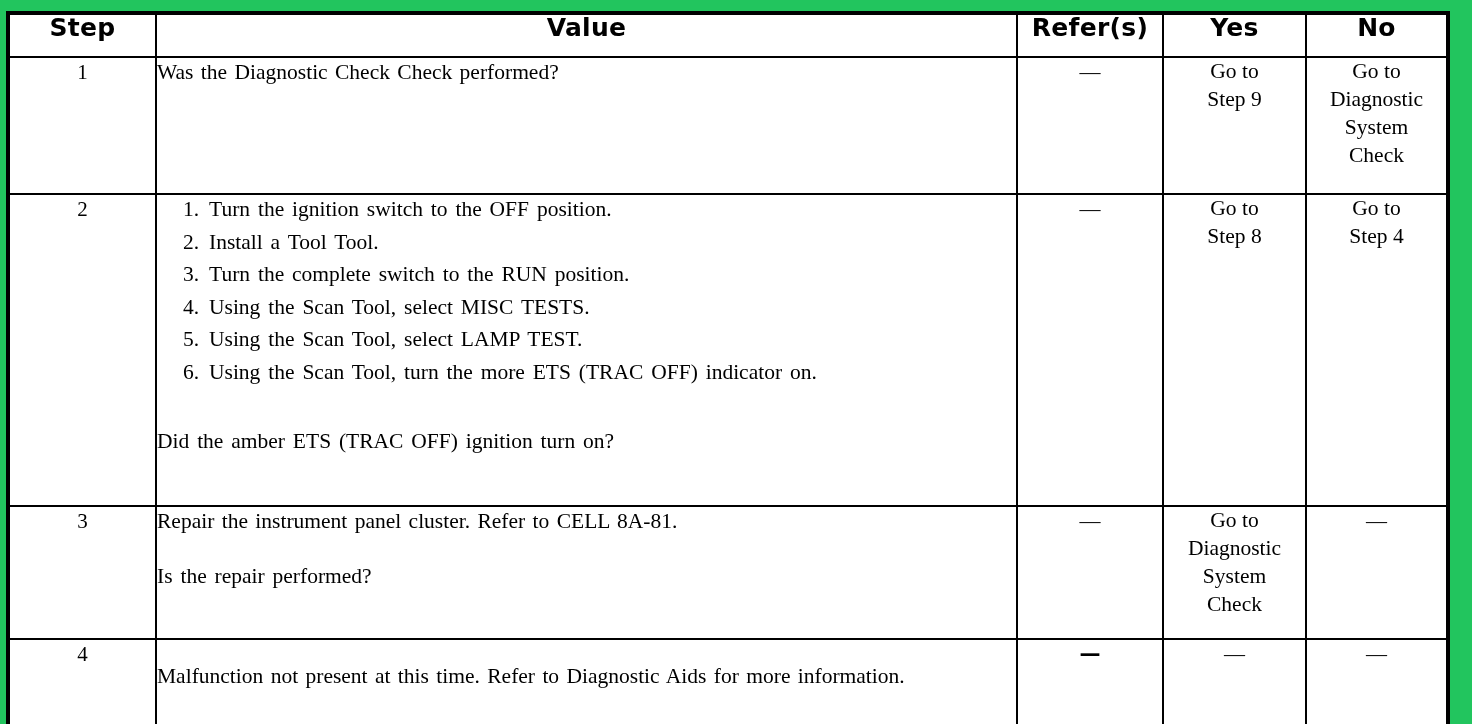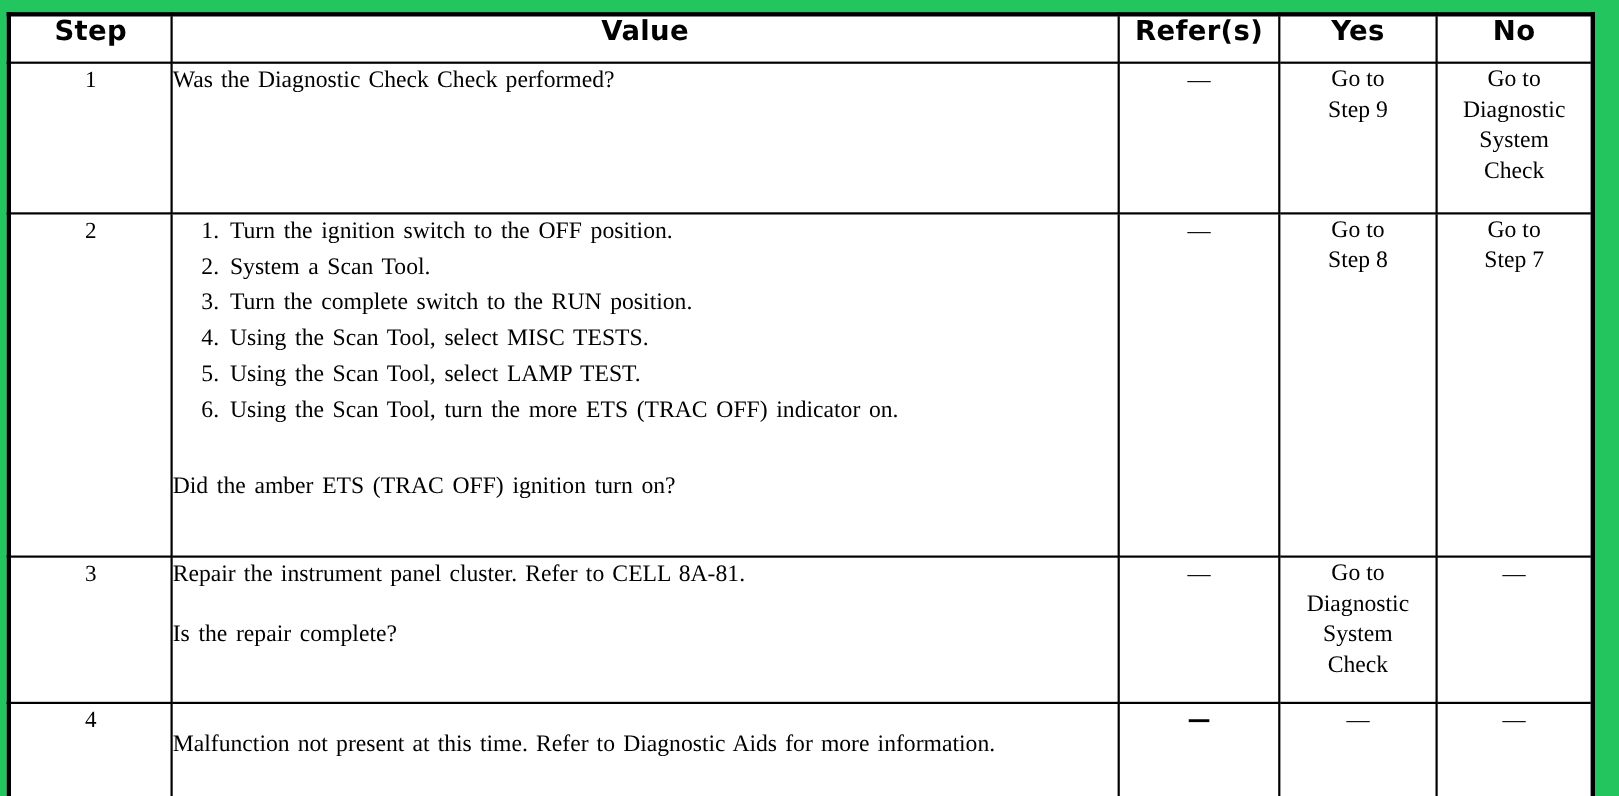--- a/index.html
+++ b/index.html
@@ -210,21 +210,21 @@
       <tr class="row-2">
         <td class="step">2</td>
         <td class="action">
           <ol class="steps">
             <li>
               <span class="num">1.</span>
               <span>Turn the ignition switch to the OFF position.</span>
             </li>
             <li>
               <span class="num">2.</span>
-              <span>System a Scan Tool.</span>
+              <span>Install a Tool Tool.</span>
             </li>
             <li>
               <span class="num">3.</span>
               <span>Turn the complete switch to the RUN position.</span>
             </li>
             <li>
               <span class="num">4.</span>
               <span>Using the Scan Tool, select MISC TESTS.</span>
             </li>
             <li>
@@ -241,30 +241,30 @@
         </td>
         <td class="value">
           <span class="dash">—</span>
         </td>
         <td class="yes">
           <span class="branch">Go to</span>
           <span class="branch">Step 8</span>
         </td>
         <td class="no">
           <span class="branch">Go to</span>
-          <span class="branch">Step 7</span>
+          <span class="branch">Step 4</span>
         </td>
       </tr>
 
       <tr class="row-3">
         <td class="step">3</td>
         <td class="action">
           <span class="action-line">Repair the instrument panel cluster. Refer to CELL 8A-81.</span>
           <span class="gap-sm"></span>
-          <span class="q-line">Is the repair complete?</span>
+          <span class="q-line">Is the repair performed?</span>
         </td>
         <td class="value">
           <span class="dash">—</span>
         </td>
         <td class="yes">
           <span class="branch">Go to</span>
           <span class="branch">Diagnostic</span>
           <span class="branch">System</span>
           <span class="branch">Check</span>
         </td>

